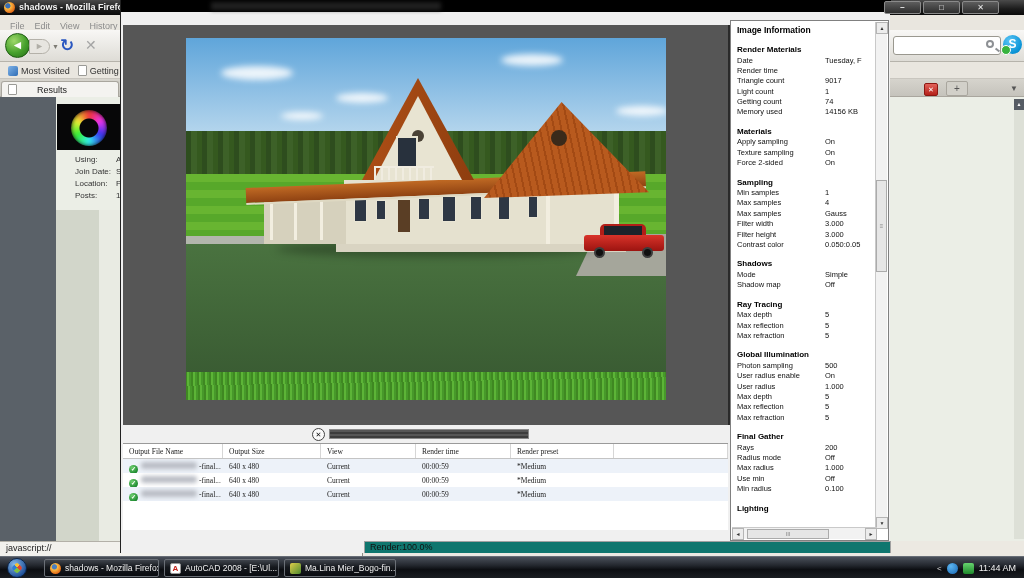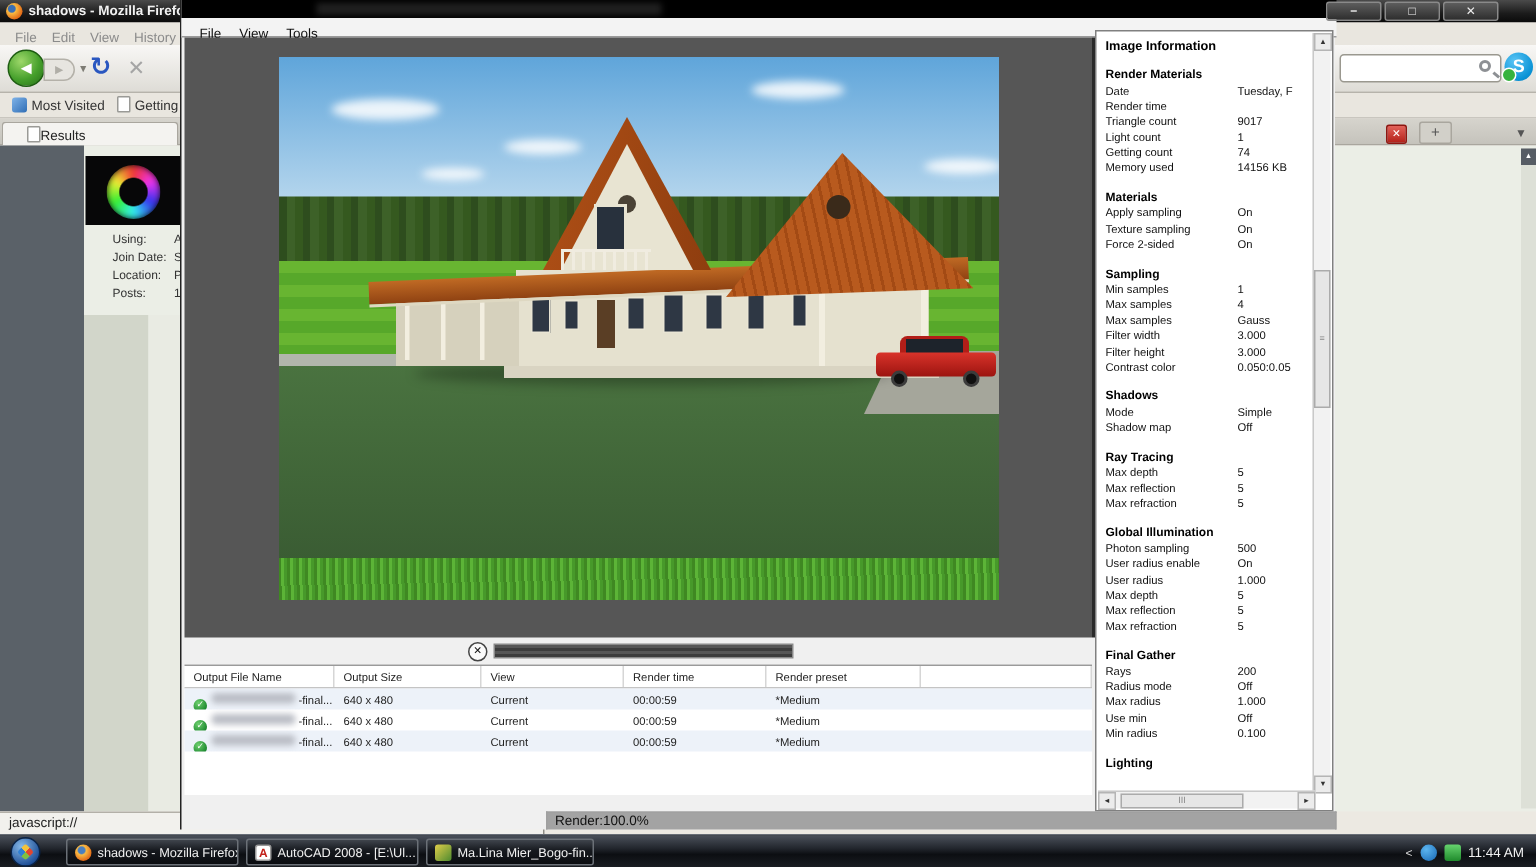--- a/index.html
+++ b/index.html
@@ -41,22 +41,22 @@
     background:#37b33e;border:1px solid #fff;}
   .ff-bookmarksbar{position:absolute;left:0;top:62px;width:1024px;height:17px;background:#e9e6df;
     border-bottom:1px solid #c9c6bf;}
   .bm-item{display:inline-flex;align-items:center;gap:3px;margin-left:8px;font-size:9px;color:#333;margin-top:2px;}
   .bm-icon{width:10px;height:10px;border-radius:2px;
     background:linear-gradient(135deg,#7fb3e8,#2f6db5);}
   .page-icon{width:9px;height:11px;background:#fff;border:1px solid #9a9a96;border-radius:1px;}
   .ff-tabstrip{position:absolute;left:0;top:79px;width:1024px;height:18px;
     background:linear-gradient(#d6d4cd,#c5c3bc);border-bottom:1px solid #a9a69e;}
   .tab-results{position:absolute;left:1px;top:2px;width:118px;height:16px;background:#f4f3f0;
-    border:1px solid #a9a69e;border-bottom:none;border-radius:3px 3px 0 0;display:flex;align-items:center;gap:0;
-    padding-left:16px;font-size:9px;color:#222;}
+    border:1px solid #a9a69e;border-bottom:none;border-radius:3px 3px 0 0;display:flex;align-items:center;gap:20px;
+    padding-left:6px;font-size:9px;color:#222;}
   .tab-close-red{position:absolute;left:924px;top:4px;width:14px;height:13px;border-radius:2px;
     background:linear-gradient(#e2625a,#b4211a);border:1px solid #8d1712;color:#fff;font-size:7px;
     font-weight:bold;text-align:center;line-height:12px;}
   .newtab-btn{position:absolute;left:946px;top:2px;width:22px;height:15px;background:#d2d0c9;
     border:1px solid #a9a69e;border-radius:2px;color:#555;font-size:10px;text-align:center;line-height:13px;}
   .alltabs-btn{position:absolute;left:1010px;top:5px;font-size:8px;color:#555;}
   .ff-content{position:absolute;left:0;top:97px;width:1024px;height:444px;background:#ebeee6;}
   .slate-col{position:absolute;left:0;top:0;width:56px;height:444px;background:#5a6168;}
   .mid-band{position:absolute;left:56px;top:113px;width:43px;height:331px;background:#d2d6ca;}
   .inner-band{position:absolute;left:99px;top:113px;width:24px;height:331px;background:#e9ebe3;}
@@ -141,21 +141,21 @@
   .prog-track{position:absolute;left:208px;top:429px;width:200px;height:10px;border:1px solid #8a8a8a;
     background:#e4e4e4;}
   .prog-fill{height:100%;width:100%;
     background:repeating-linear-gradient(#565656 0 2px,#3c3c3c 2px 4px);}
 
   
   .rtable{position:absolute;left:2px;top:443px;width:605px;height:87px;background:#fff;
     border-top:1px solid #9a9a9a;font-size:7.5px;color:#222;}
   .thead{display:flex;height:15px;border-bottom:1px solid #c4c4c4;}
   .thead .cell{border-right:1px solid #d6d6d6;}
-  .cell{padding:3px 0 0 6px;overflow:hidden;white-space:nowrap;}
+  .cell{padding:3px 0 0 6px;overflow:hidden;white-space:nowrap;font-family:Liberation Serif, serif;}
   .c0{width:100px;}.c1{width:98px;}.c2{width:95px;}.c3{width:95px;}.c4{width:103px;}.c5{flex:1;}
   .trow{display:flex;height:14px;}
   .trow:nth-child(odd){background:#edf2f9;}
   .ok-icon{display:inline-block;width:9px;height:9px;border-radius:50%;vertical-align:-2px;margin-right:3px;
     background:radial-gradient(circle at 35% 30%,#6fd06f,#1e8a30 70%,#11601f);
     color:#fff;font-size:6px;line-height:9px;text-align:center;font-weight:bold;}
   .blur-name{display:inline-block;width:56px;height:7px;background:#b9bcc4;border-radius:3px;
     filter:blur(2px);vertical-align:0px;margin-right:2px;}
 
   
@@ -175,21 +175,21 @@
     border:1px solid #ababab;color:#888;font-size:6px;text-align:center;line-height:90px;}
   .sdown{position:absolute;bottom:0;left:0;}
   .hscroll{position:absolute;left:1px;bottom:1px;width:145px;height:12px;background:#f2f2f2;
     border-top:1px solid #c9c9c9;}
   .hthumb{position:absolute;left:15px;top:1px;width:82px;height:10px;background:#e6e6e6;
     border:1px solid #ababab;color:#888;font-size:6px;text-align:center;line-height:8px;}
   .hbtn-r{position:absolute;right:0;top:0;}
   .resize-grip{position:absolute;right:2px;bottom:-11px;width:9px;height:9px;
     background:repeating-linear-gradient(135deg,transparent 0 2px,#9a9a9a 2px 3px);}
 
-  .rw-statusbar{position:absolute;left:243px;top:541px;width:527px;height:12px;background:#a3a3a3;
+  .rw-statusbar{position:absolute;left:243px;top:541px;width:527px;height:12px;background:#0f766e;
     border:1px solid #a0a0a0;border-bottom:none;font-size:9px;color:#111;padding-left:5px;}
 
   
   #taskbar{position:absolute;left:0;top:556px;width:1024px;height:22px;z-index:20;
     background:linear-gradient(#4a505a,#23272e 40%,#0c0e12 60%,#1a1d22);border-top:1px solid #676d76;}
   .start-orb{position:absolute;left:7px;top:1px;width:20px;height:20px;border-radius:50%;
     background:radial-gradient(circle at 35% 30%,#86b9e8,#1e4e96 75%,#0c2a55);border:1px solid #0a2347;}
   .orb-flag{position:absolute;left:5px;top:5px;width:8px;height:8px;border-radius:2px;
     background:conic-gradient(#e3452f 0 25%,#7ec043 0 50%,#2f7fd4 0 75%,#f3c23a 0);transform:rotate(45deg);}
   .taskbtn{position:absolute;top:2px;height:18px;border:1px solid #6b7077;border-radius:2px;
@@ -273,21 +273,20 @@
 <div class="ff-winbtns" id="ff-winbtns">
     <div class="winbtn">−</div>
     <div class="winbtn">□</div>
     <div class="winbtn">✕</div>
   </div>
 
 <div id="renderwin">
   <div class="rw-titlebar">
     <div class="rw-title-blur"></div>
   </div>
-  <div class="rw-menubar" id="rw-menu"><span class="rw-menu-item">File</span><span class="rw-menu-item">View</span><span class="rw-menu-item">Tools</span></div>
 
   <div class="viewport">
     <div class="rimg">
       <div class="sky"></div>
       <div class="cloud" style="left:35px;top:28px;width:72px;height:14px;"></div>
       <div class="cloud" style="left:150px;top:55px;width:52px;height:10px;"></div>
       <div class="cloud" style="left:315px;top:16px;width:62px;height:12px;"></div>
       <div class="cloud" style="left:430px;top:68px;width:52px;height:10px;"></div>
       <div class="cloud" style="left:95px;top:74px;width:42px;height:8px;"></div>
       <div class="forest"></div>

